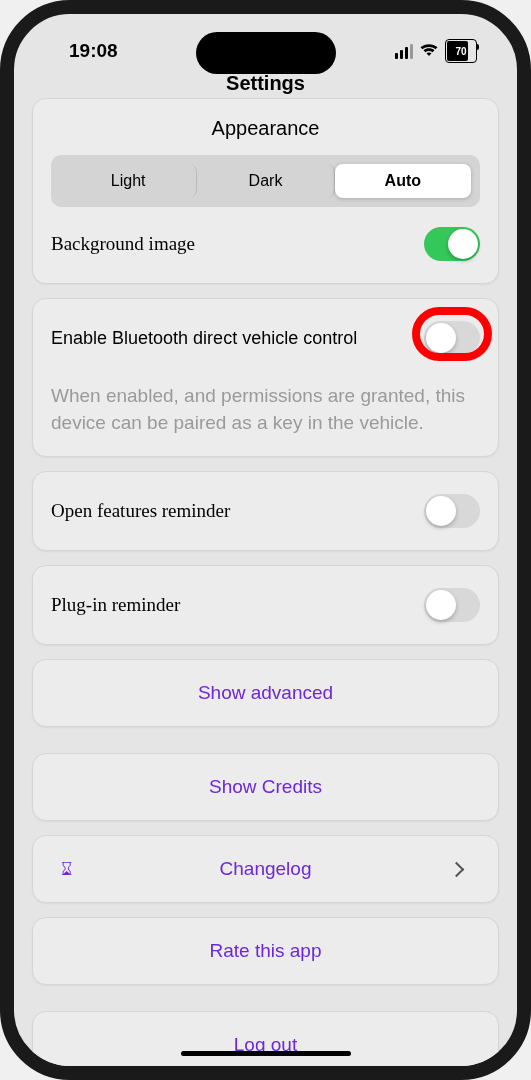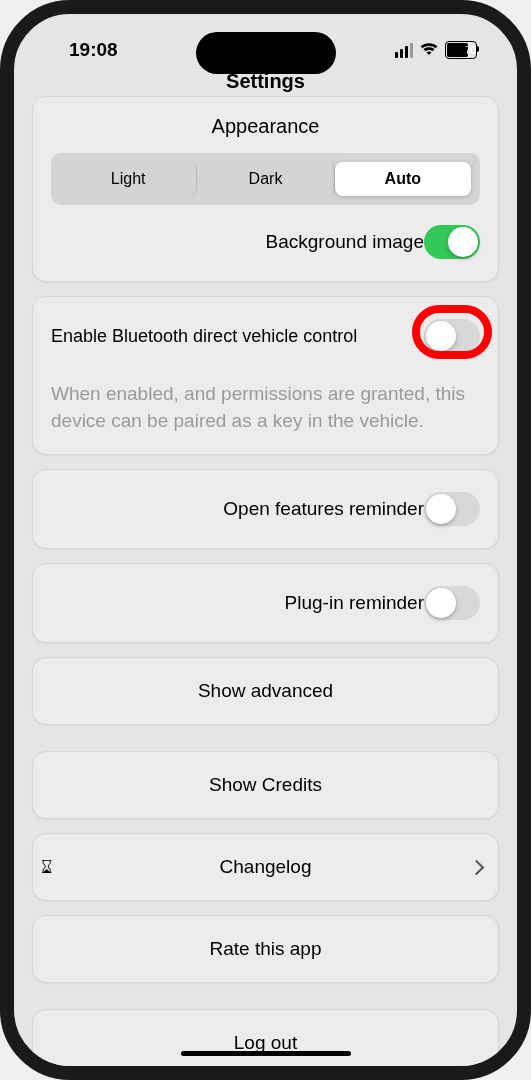--- a/index.html
+++ b/index.html
@@ -50,25 +50,25 @@
       gap: 2px;
     }
     .bar { width: 3px; background: #000; border-radius: 1px; }
     .b1 { height: 6px; } .b2 { height: 9px; } .b3 { height: 12px; } .b4 { height: 15px; background: #999; }
     .wifi-icon { font-size: 17px; }
     .battery {
       display: flex;
       align-items: center;
       border: 1.5px solid #000;
       border-radius: 4px;
-      width: 32px; height: 18px;
+      width: 32px; height: 24px;
       position: relative;
       font-size: 11px;
-      font-weight: 400;
-      justify-content: flex-end;
+      font-weight: 700;
+      justify-content: center;
     }
     .battery::after {
       content: "";
       position: absolute;
       right: -3px; top: 4px;
       width: 2px; height: 6px;
       background: #000;
       border-radius: 0 2px 2px 0;
     }
     .battery-fill {
@@ -150,23 +150,24 @@
     .seg-item.active {
       background: #fff;
       font-weight: 600;
       box-shadow: 0 1px 4px rgba(0,0,0,0.2);
       border-right: none;
     }
 
     .row {
       display: flex;
       align-items: center;
-      justify-content: flex-end;
+      justify-content: space-between;
       font-size: 19px;
       color: #000;
+      font-family: Liberation Serif, serif;
     }
 
     .toggle {
       width: 56px; height: 34px;
       border-radius: 17px;
       position: relative;
     }
     .toggle.on { background: #34c759; }
     .toggle.off { background: #d8d8d8; }
     .toggle-knob {
@@ -190,24 +191,24 @@
       top: 8px; right: 6px;
       width: 80px; height: 54px;
       border: 8px solid #ff0000;
       border-radius: 27px;
       pointer-events: none;
     }
 
     .simple-card { padding: 22px 18px; }
 
     .button-card {
-      padding: 22px 8px;
+      padding: 22px 28px;
       text-align: center;
       font-size: 19px;
-      color: #000000;
+      color: #6d28d9;
     }
 
     .button-row {
       display: flex;
       align-items: center;
       justify-content: center;
       position: relative;
     }
     .left-icon { position: absolute; left: 0; font-size: 18px; }
     .right-chevron {

